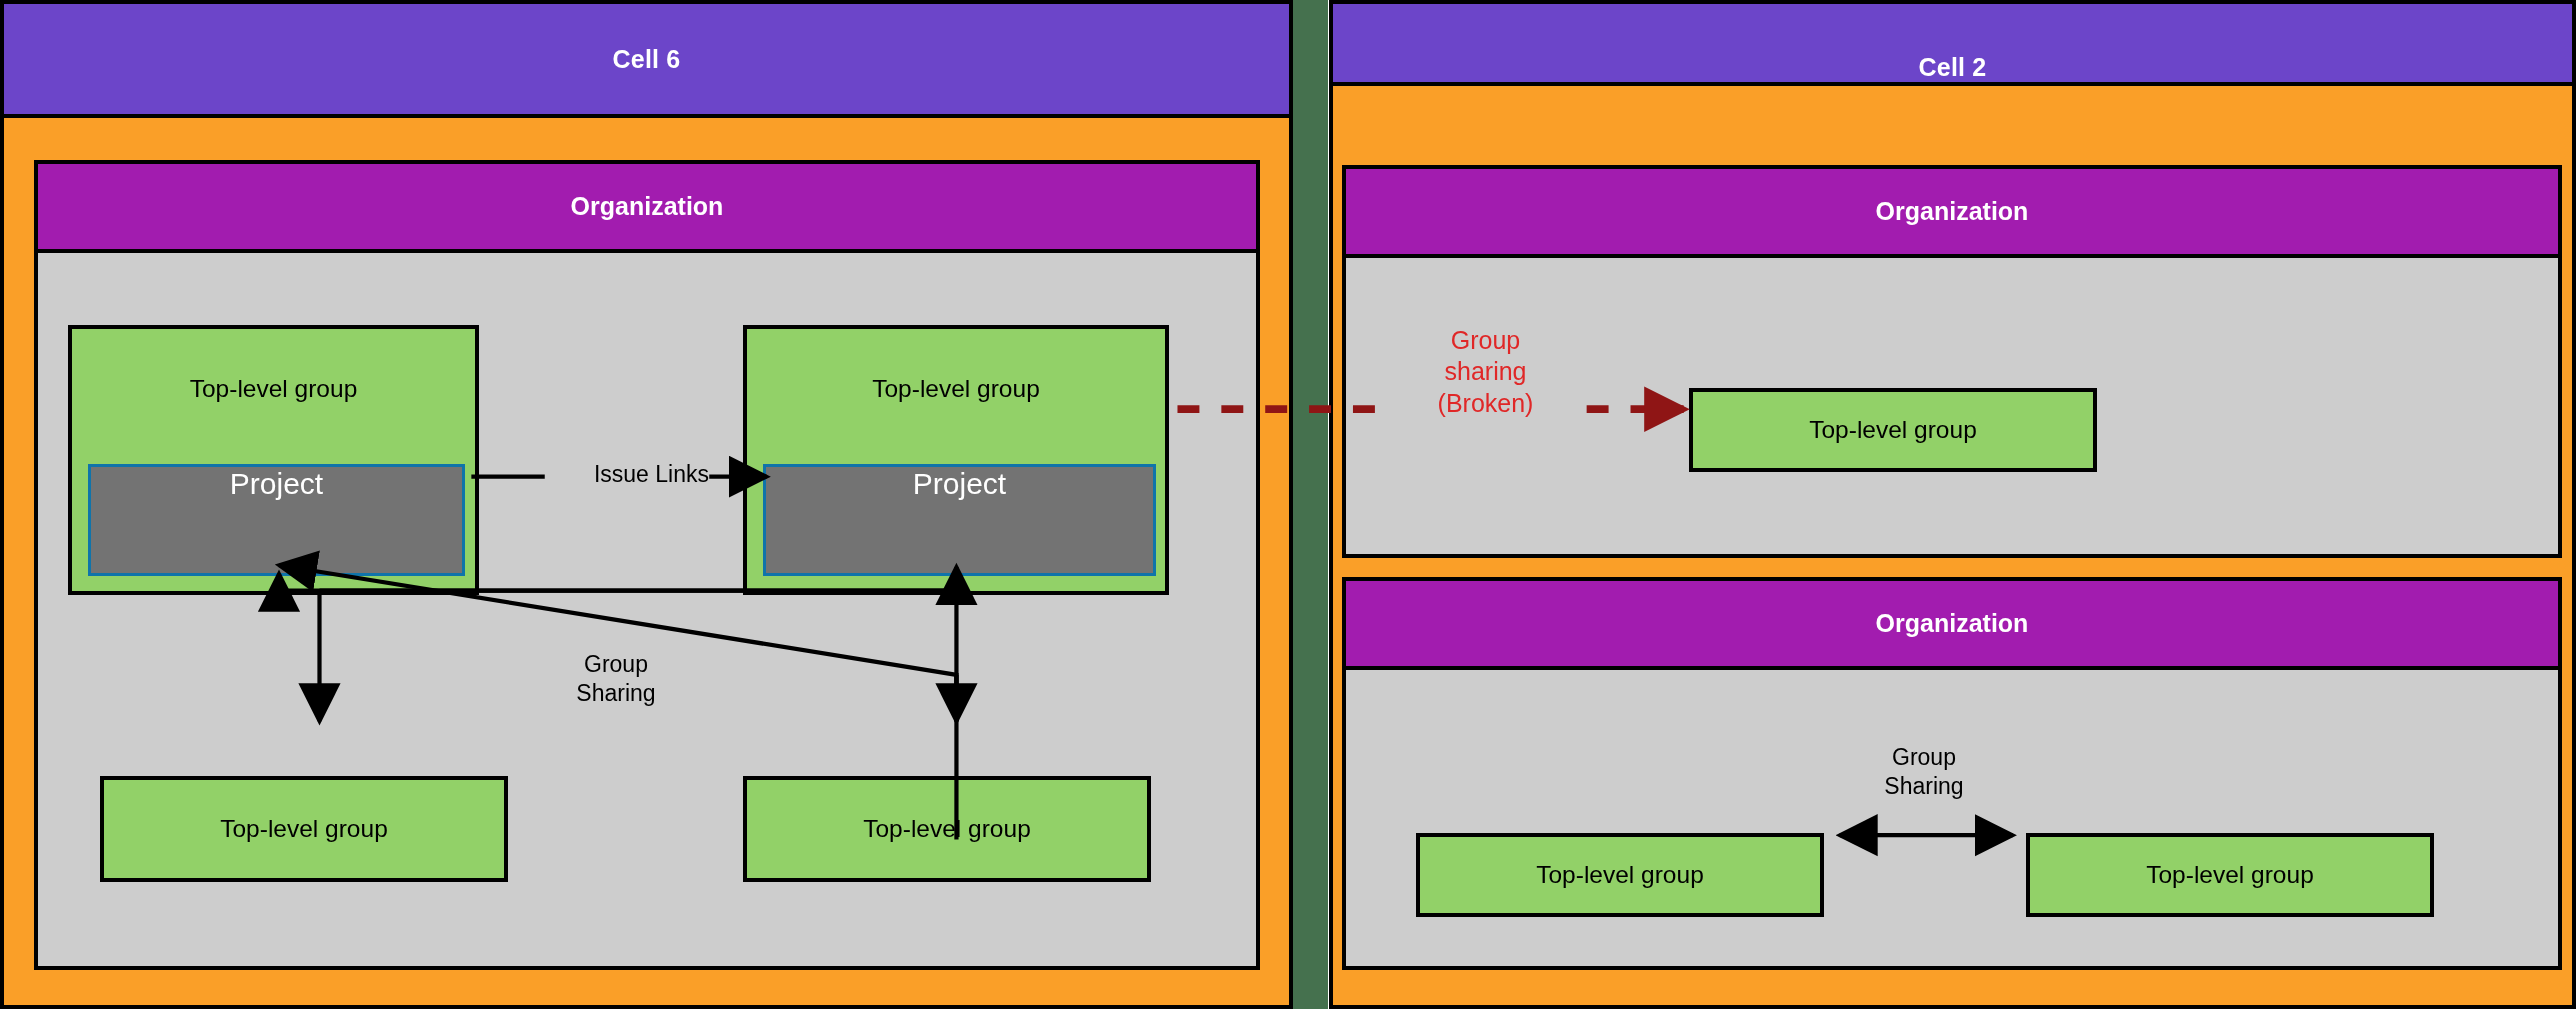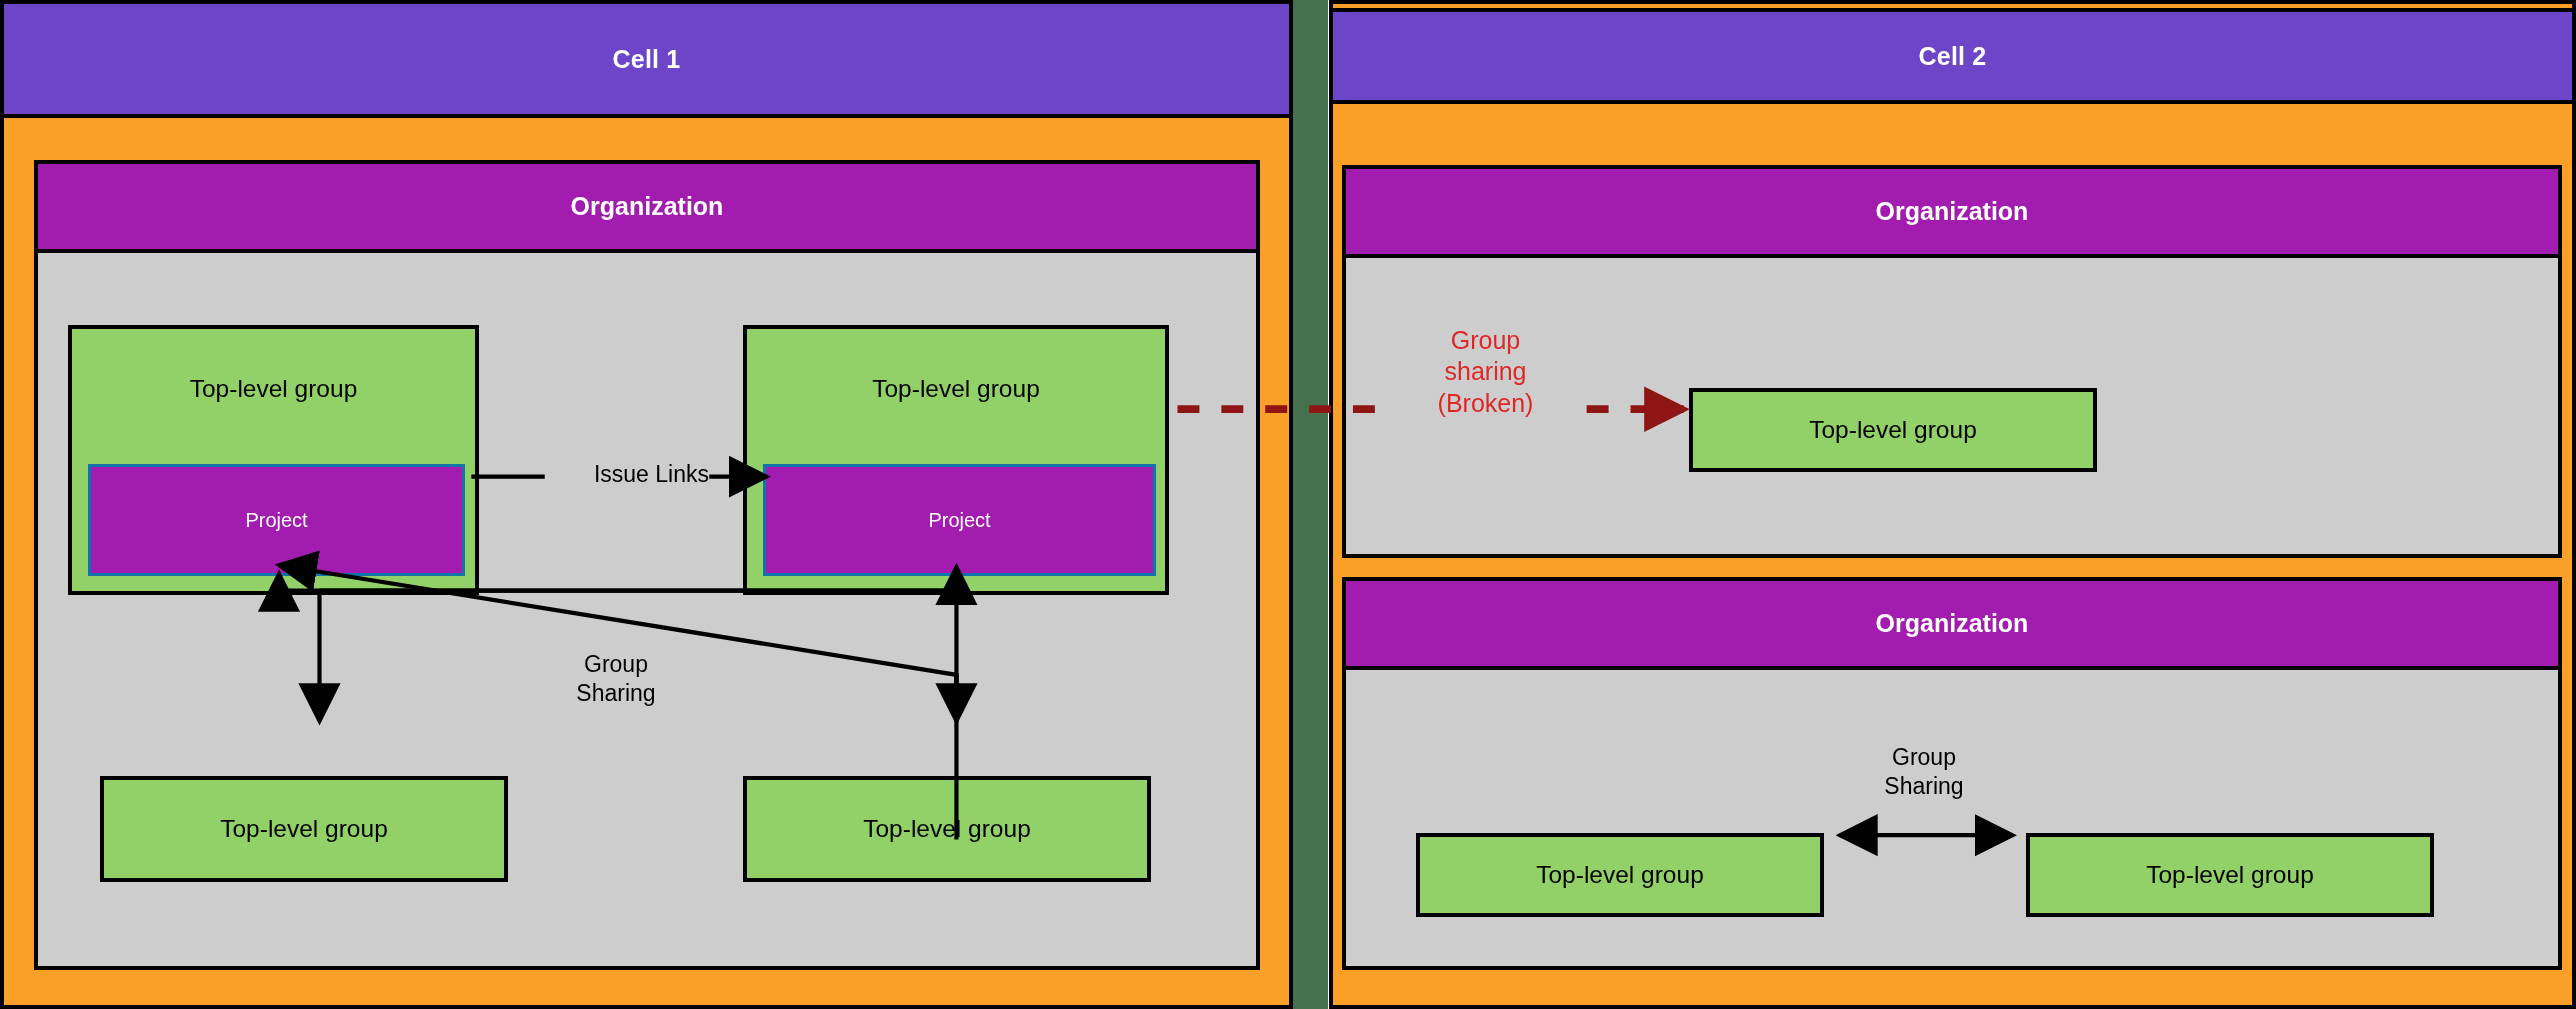--- a/index.html
+++ b/index.html
@@ -76,27 +76,26 @@
   }
   .tlg-title {
     width: 100%;
     text-align: center;
     font-size: 24.5px;
     color: #000000;
   }
 
   
   .project {
-    background: #a21caf;
+    background: #737373;
     border: 3.4px solid #0f74aa;
     display: flex;
-    align-items: center;
     justify-content: center;
     color: #ffffff;
-    font-size: 20px;
+    font-size: 30px;
   }
 
   
   .edge-label {
     position: absolute;
     font-size: 23px;
     color: #000000;
     text-align: center;
     line-height: 1.25;
     white-space: pre-line;
@@ -121,21 +120,21 @@
 </style>
 </head>
 <body>
 
 <div id="diagram-root">
 
   <div class="abs cell" style="left:0px; top:0px; width:1293px; height:1009px;">
   </div>
 
   <div class="abs cell-header" style="left:0px; top:0px; width:1293px; height:118px;">
-    <span>Cell 1</span>
+    <span>Cell 6</span>
   </div>
 
   <div class="abs org" style="left:34px; top:160px; width:1226px; height:810px;">
   </div>
   <div class="abs org-header" style="left:34px; top:160px; width:1226px; height:93px;">
     <span>Organization</span>
   </div>
 
   <div class="abs tlg tlg-with-project" style="left:68px; top:285px; width:411px; height:270px;">
     <div class="tlg-title" style="margin-top:46px;">Top-level group</div>
@@ -162,21 +161,21 @@
   <div class="edge-label" style="left:506px; top:460px; width:203px;text-align:right;">Issue Links</div>
 
   <div class="edge-label" style="left:540px; top:650px; width:152px;">Group
 Sharing</div>
 
   <div class="abs cell-divider" style="left:1293px; top:0px; width:35px; height:1009px;"></div>
 
   <div class="abs cell" style="left:1329px; top:0px; width:1247px; height:1009px;">
   </div>
 
-  <div class="abs cell-header" style="left:1329px; top:8px; width:1247px; height:96px;">
+  <div class="abs cell-header" style="left:1329px; top:0px; width:1247px; height:86px;align-items:flex-end;">
     <span>Cell 2</span>
   </div>
 
   <div class="abs org" style="left:1342px; top:165px; width:1220px; height:393px;">
   </div>
   <div class="abs org-header" style="left:1342px; top:165px; width:1220px; height:93px;">
     <span>Organization</span>
   </div>
 
   <div class="abs tlg" style="left:1689px; top:348px; width:408px; height:84px;">

